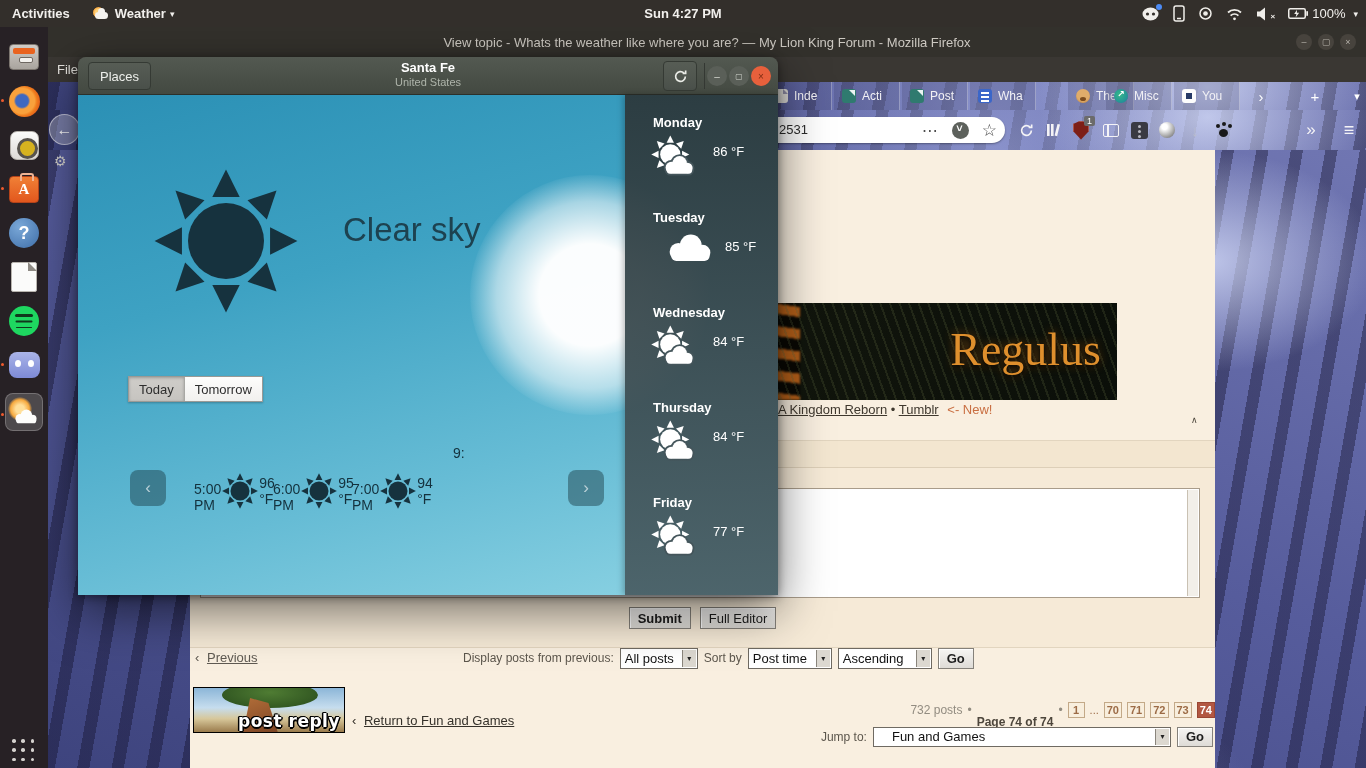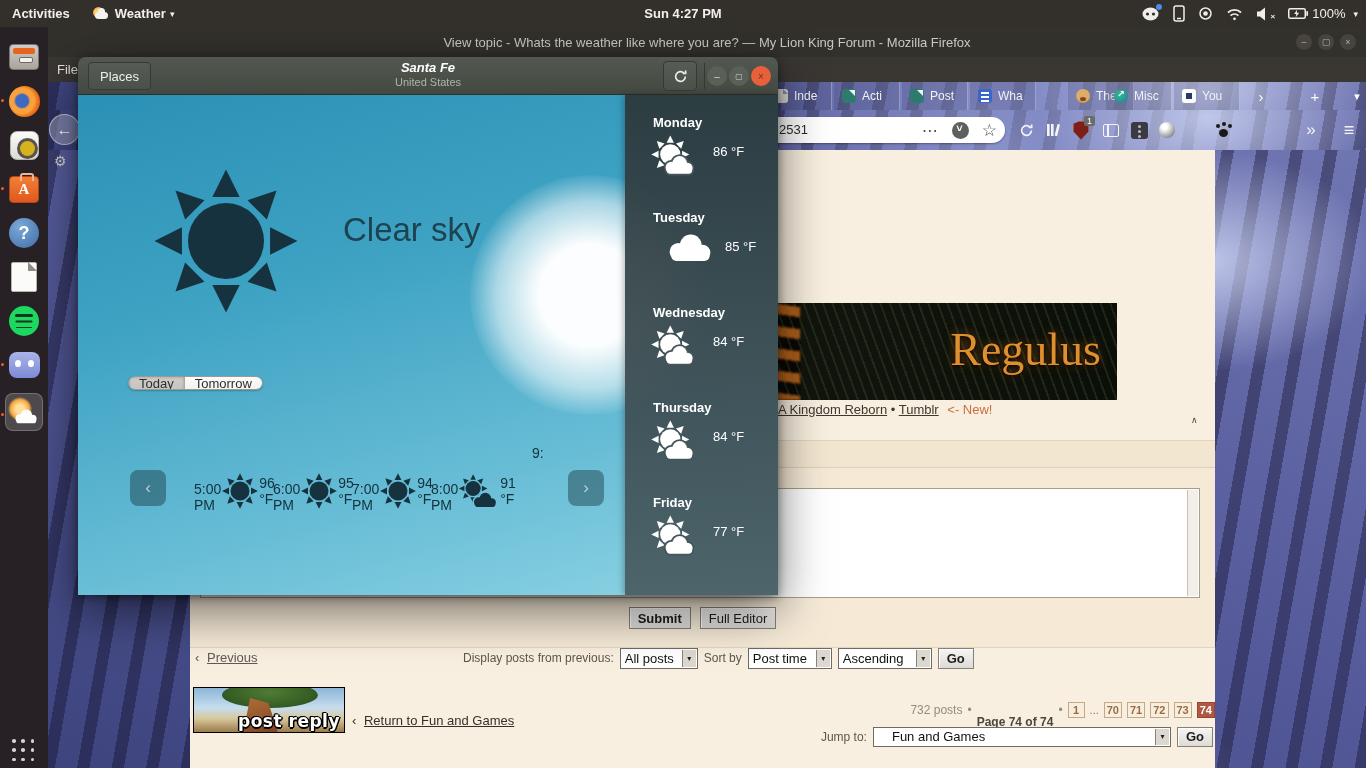--- a/index.html
+++ b/index.html
@@ -192,36 +192,36 @@
   .jumpsel { width:298px; height:20px; padding-left:18px; }
 
   
   .wwin { position:absolute; left:78px; top:57px; width:700px; height:538px; z-index:40;
     border-radius:8px 8px 0 0; box-shadow:0 16px 50px rgba(0,0,0,0.55), 0 2px 10px rgba(0,0,0,0.45); overflow:hidden; }
   .whead { position:absolute; left:0; top:0; width:100%; height:38px;
     background:linear-gradient(#535951,#434941); border-bottom:1px solid #2c302a; }
   .places-btn { position:absolute; left:10px; top:5px; height:28px; padding:0 11px;
     background:linear-gradient(#575d55,#4a504a); border:1px solid #353a34; border-radius:4px;
     color:#eceeea; font-size:13px; display:flex; align-items:center; }
-  .wtitle { position:absolute; left:0; right:0; top:3px; text-align:center; color:#fff; font-size:13px; font-weight:bold;font-style:italic; }
+  .wtitle { position:absolute; left:0; right:0; top:3px; text-align:center; color:#fff; font-size:13px; font-weight:bold; }
   .wsub { position:absolute; left:0; right:0; top:19px; text-align:center; color:#aeb4aa; font-size:11px; }
   .refresh-btn { position:absolute; left:585px; top:4px; width:34px; height:30px;
     background:linear-gradient(#575d55,#4a504a); border:1px solid #353a34; border-radius:4px;
     display:flex; align-items:center; justify-content:center; }
   .wsep { position:absolute; left:626px; top:6px; width:1px; height:26px; background:#343833; }
   .wc { position:absolute; top:9px; width:20px; height:20px; border-radius:50%; background:#5a5f58;
     color:#d3d6cf; font-size:10px; display:flex; align-items:center; justify-content:center; }
   .wbody { position:absolute; left:0; top:38px; width:700px; height:500px;
     background:linear-gradient(165deg,#2b90b5 0%,#3ea2c3 35%,#66bcd5 70%,#8ed4e4 100%); }
   .sunglow { position:absolute; left:392px; top:80px; width:240px; height:240px; border-radius:50%;
     background:radial-gradient(circle,rgba(255,255,255,0.98) 0 30%,rgba(255,255,255,0.55) 55%,rgba(255,255,255,0) 72%); }
   .bigtemp { position:absolute; left:265px; top:44px; font-size:55px; color:#14313d; }
   .cond { position:absolute; left:265px; top:116px; font-size:33px; color:#1d4250; }
-  .seg { position:absolute; left:50px; top:281px; height:14px; display:flex; border:1px solid #9a9a96;
-    border-radius:9px; overflow:hidden; box-shadow:0 1px 2px rgba(0,0,0,0.25);align-items:center; }
+  .seg { position:absolute; left:50px; top:281px; height:26px; display:flex; border:1px solid #9a9a96;
+    border-radius:0; overflow:hidden; box-shadow:0 1px 2px rgba(0,0,0,0.25); }
   .seg .s { padding:0 10px; font-size:13px; color:#2e2e2e; display:flex; align-items:center; background:linear-gradient(#fdfdfc,#f1f0ee); }
   .seg .s.on { background:linear-gradient(#cfcdc9,#c6c4c0); box-shadow:inset 0 1px 3px rgba(0,0,0,0.25); }
   .seg .s + .s { border-left:1px solid #a8a8a4; }
   .hourly { position:absolute; left:116px; top:350px; width:360px; height:92px; overflow:hidden;
     display:flex; }
   .hour { width:79px; flex:none; display:flex; flex-direction:row; align-items:center; color:#14313d; }
   .hour .t { font-size:14px; height:20px; }
   .hour .ic { height:44px; display:flex; align-items:center; }
   .hour .tp { font-size:14px; }
   .hour.clip { align-items:flex-start; padding-left:22px; }
@@ -495,33 +495,20 @@
           <div class="tp">95 °F</div>
         </div>
         <div class="hour">
           <div class="t">7:00 PM</div>
           <div class="ic">
               <svg width="38" height="38" viewBox="0 0 100 100" fill="#16323e">
                 <use href="#g-sun"></use>
               </svg>
             </div>
           <div class="tp">94 °F</div>
-        </div>
-        <div class="hour">
-          <div class="t">8:00 PM</div>
-          <div class="ic">
-              <svg width="42" height="36" viewBox="0 0 100 84">
-            <use href="#g-sun" fill="#16323e" transform="scale(0.72)"></use>
-            <g transform="translate(32,40)">
-              <use href="#g-cloud" fill="#6fc2da" stroke="#6fc2da" stroke-width="7"></use>
-              <use href="#g-cloud" fill="#16323e"></use>
-            </g>
-              </svg>
-            </div>
-          <div class="tp">91 °F</div>
         </div>
         <div class="hour clip">
           <div class="t">9:</div>
           <div class="ic"></div>
           <div class="tp"></div>
         </div>
       </div>
       <div class="hnav" style="left:52px; top:375px">‹</div>
       <div class="hnav" style="left:490px; top:375px">›</div>
 

